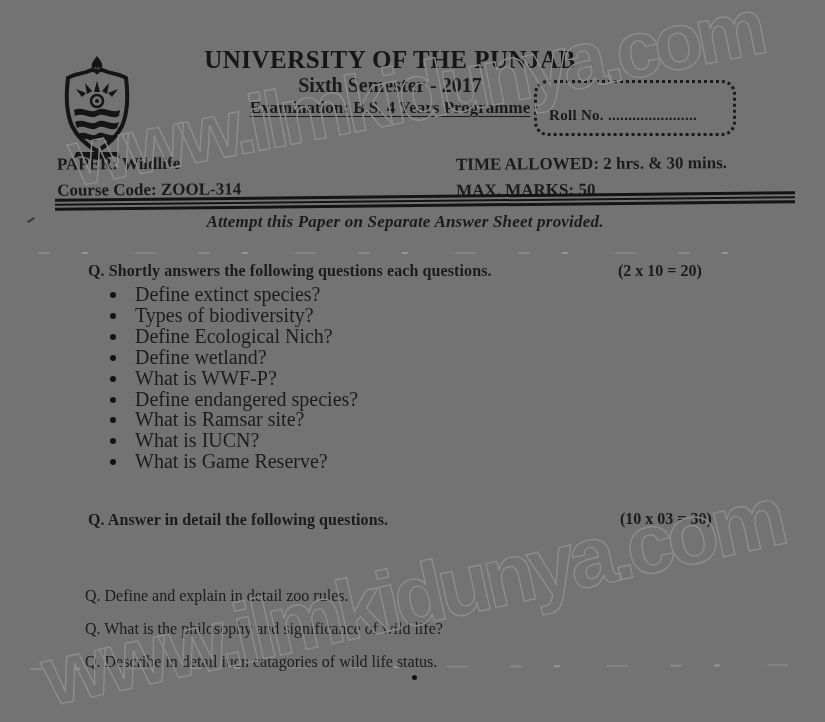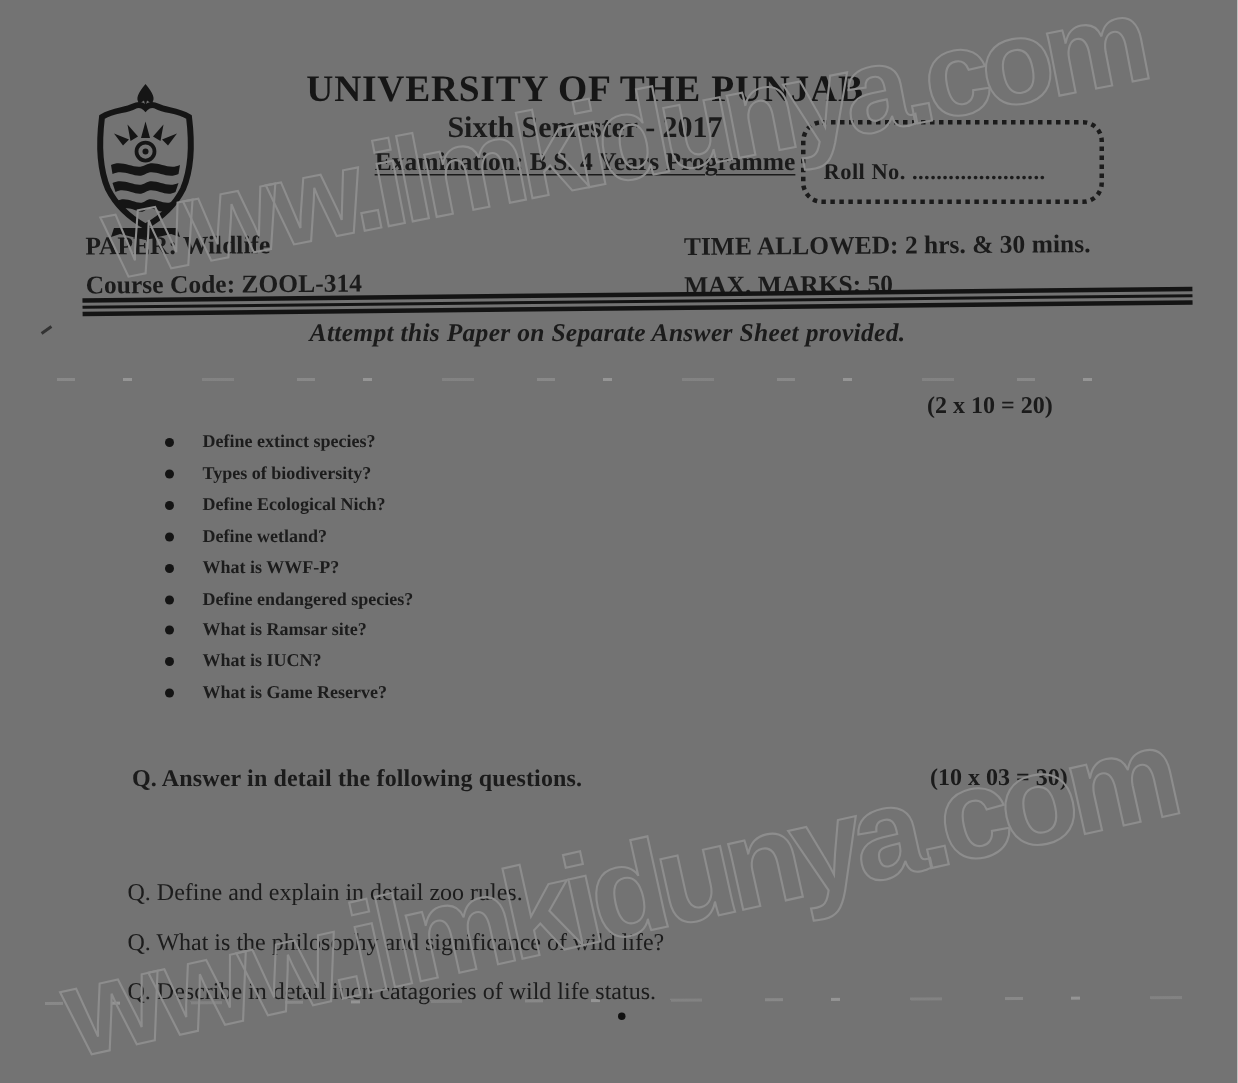--- a/index.html
+++ b/index.html
@@ -86,24 +86,23 @@
   .qh-short  { left: 88px; top: 262px; }
   .qh-detail { left: 88px; top: 511px; }
   .q-marks { position: absolute; font-size: 16px; font-weight: bold; }
   .qm-short  { left: 618px; top: 262px; text-align: center; }
   .qm-detail { left: 620px; top: 510px; }
 
   .bullets { position: absolute; left: 108px; top: 284px; list-style: none; }
   .bullets li {
     position: relative;
     padding-left: 27px;
-    font-size: 12px;
+    font-size: 20px;
     line-height: 20.9px;
     color: #1c1c1c;
-    font-weight: bold;
   }
   .bullets li::before {
     content: "";
     position: absolute;
     left: 2px; top: 8px;
     width: 6px; height: 6px;
     background: #141414;
     border-radius: 50%;
   }
 
@@ -192,20 +191,21 @@
       <i></i>
     </div>
 
   <div class="instruction">Attempt this Paper on Separate Answer Sheet provided.</div>
 
   <div class="artifact-line artifact-1"></div>
   <div class="artifact-line artifact-2"></div>
   <div class="dot-artifact"></div>
   <div class="tick-artifact"></div>
 
+  <div class="q-heading qh-short">Q. Shortly answers the following questions each questions.</div>
   <div class="q-marks qm-short">(2 x 10 = 20)</div>
 
   <ul class="bullets">
 
       <li><span>Define extinct species?</span></li>
 
       <li><span>Types of biodiversity?</span></li>
 
 
       <li><span>Define Ecological Nich?</span></li>

